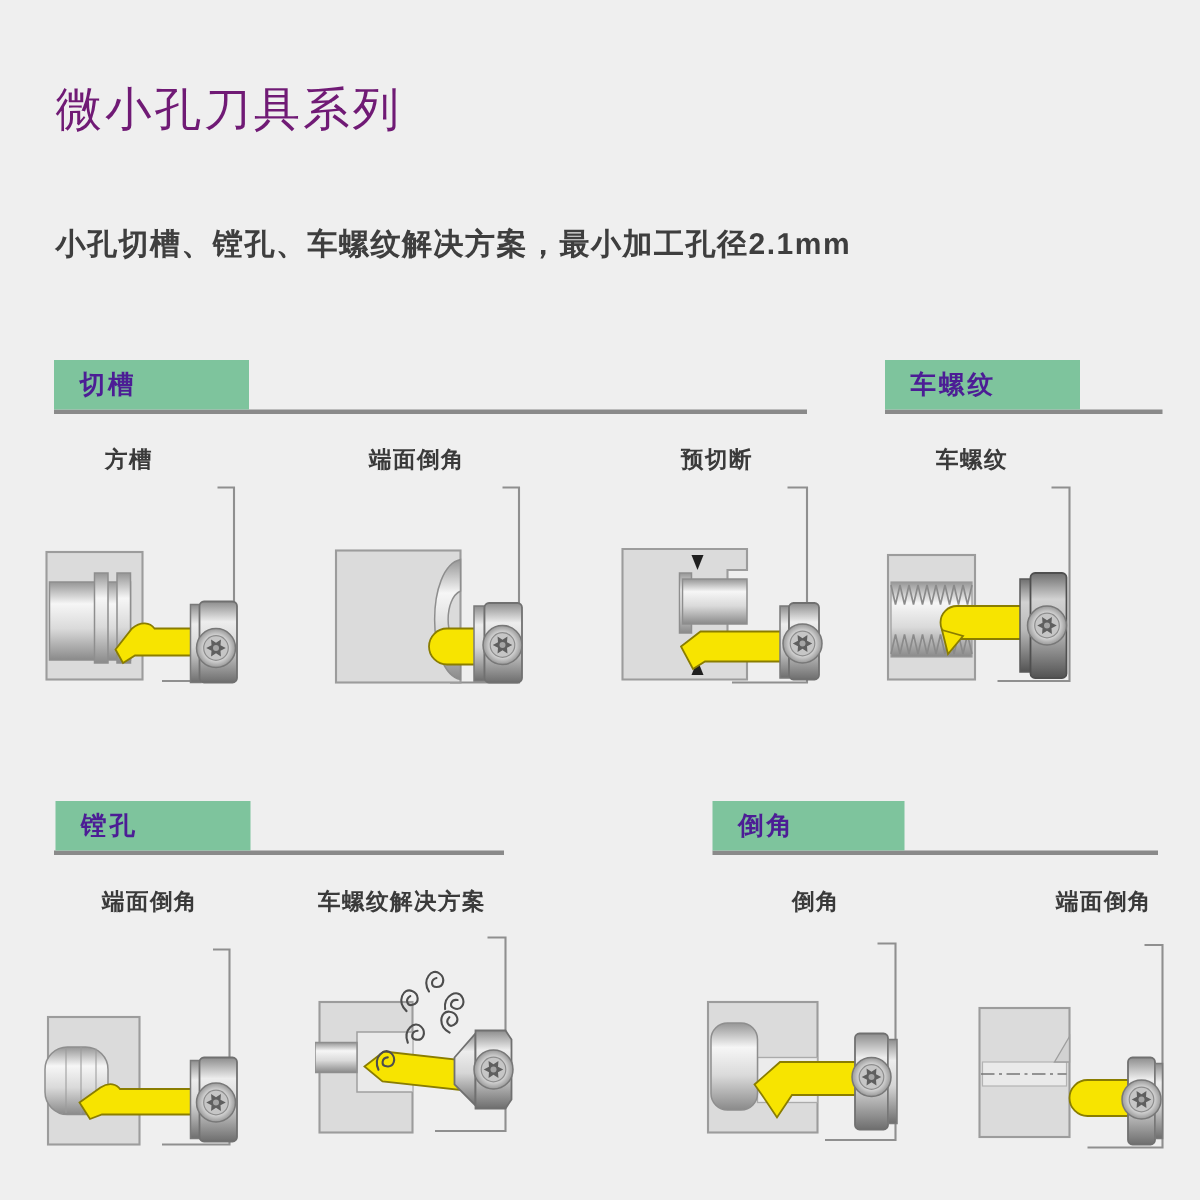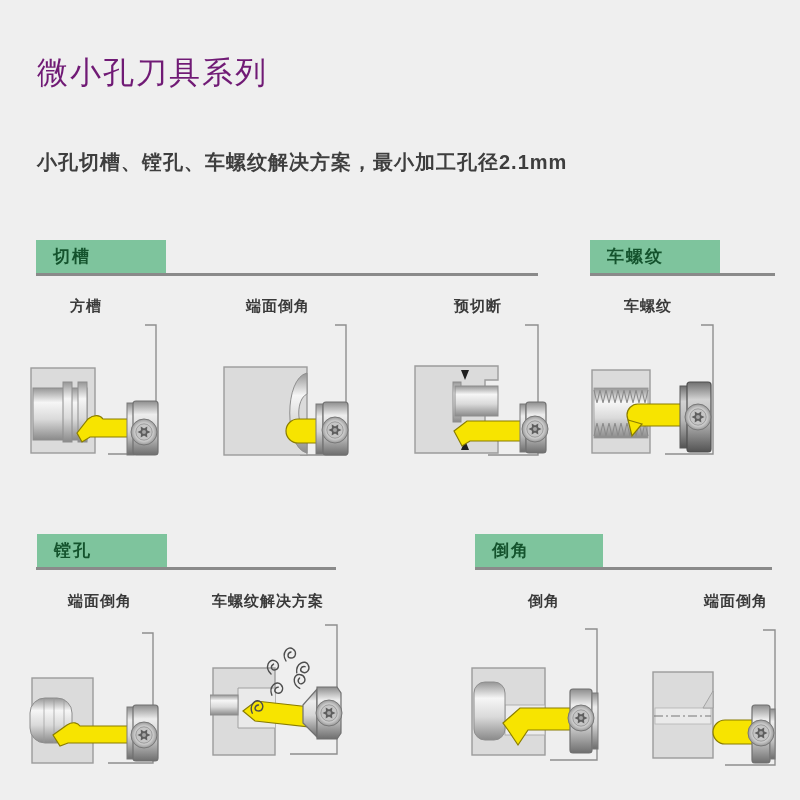--- a/index.html
+++ b/index.html
@@ -13,21 +13,21 @@
     font-size:31px; font-weight:normal; color:#701a75; letter-spacing:2px;
   }
   .intro{
     position:absolute; left:37px; margin:0;
     font-size:20px; font-weight:bold; color:#3e3e3e; letter-spacing:1px;
   }
   .intro.l1{top:121px;margin-top:28px;}
   .intro.l2{top:170px;}
   .tab{
     position:absolute; height:33px; box-sizing:border-box;
-    background:#7ec49d; color:#14532d;
+    background:#7ec49d; color:#4c1d95;
     font-size:17px; font-weight:bold; line-height:33px;
     padding-left:17px; letter-spacing:2px;
   }
   .rule{ position:absolute; height:2.5px; background:#8a8a8a; }
   .fig-label{
     position:absolute; transform:translateX(-50%);
     font-size:15px; font-weight:bold; color:#3a3a3a;
     letter-spacing:1px; white-space:nowrap;
   }
   .fig{ position:absolute; }

